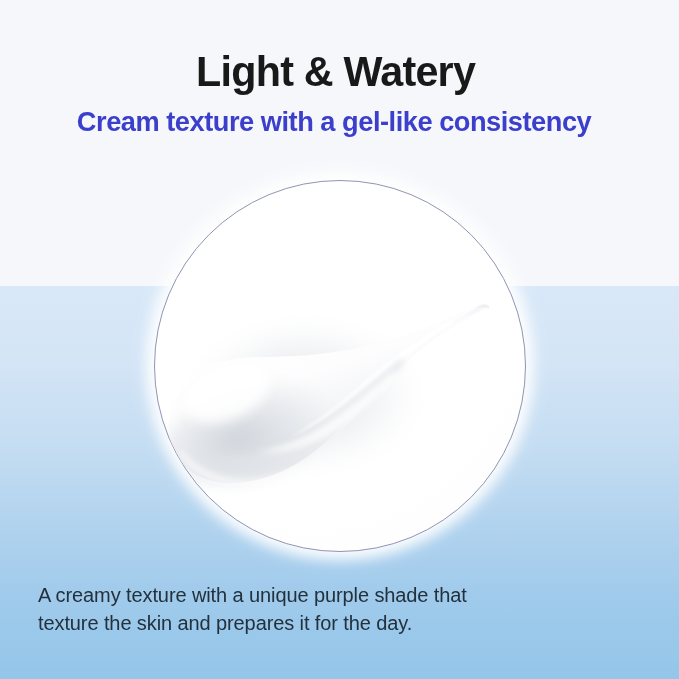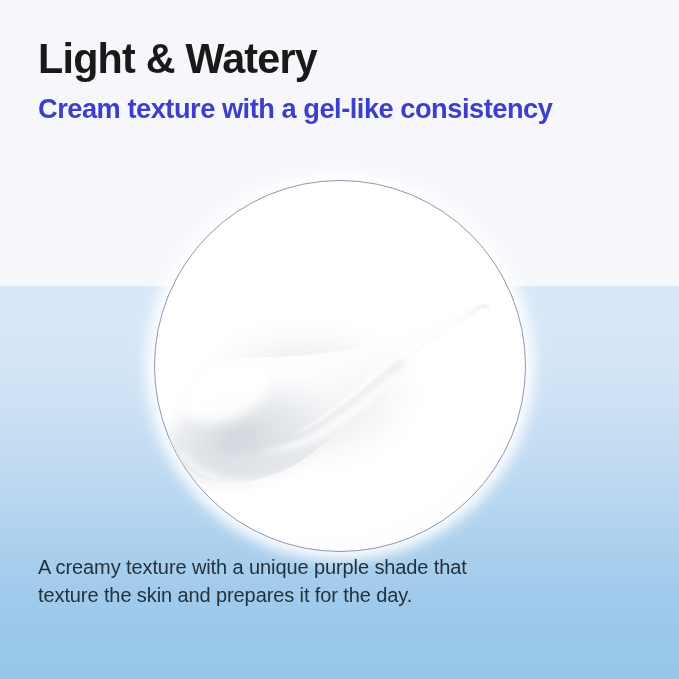--- a/index.html
+++ b/index.html
@@ -28,23 +28,24 @@
         #c5ddf2 40%,
         #b0d2ee 62%,
         #9fcaeb 80%,
         #94c6e9 100%);
   }
 
   
   #header {
     position:absolute;
     left:38px;
-    top:35px;
+    top:48px;
     width:620px;
     z-index:6;
+    text-align:center;
   }
   #title {
     font-size:43px;
     font-weight:700;
     letter-spacing:-0.8px;
     color:#191919;
     line-height:1.08;
     font-stretch:condensed;
     transform:scaleX(0.96);
     transform-origin:left center;
@@ -96,21 +97,21 @@
     left:0; top:0;
     width:372px;
     height:372px;
     overflow:visible;
   }
 
   
   #caption {
     position:absolute;
     left:38px;
-    top:553px;
+    top:581px;
     width:600px;
     font-size:20px;
     font-weight:400;
     line-height:1.42;
     color:#23313d;
     letter-spacing:-0.1px;
     z-index:6;
   }
   #caption .line { display:block; white-space:nowrap; }
 </style>

